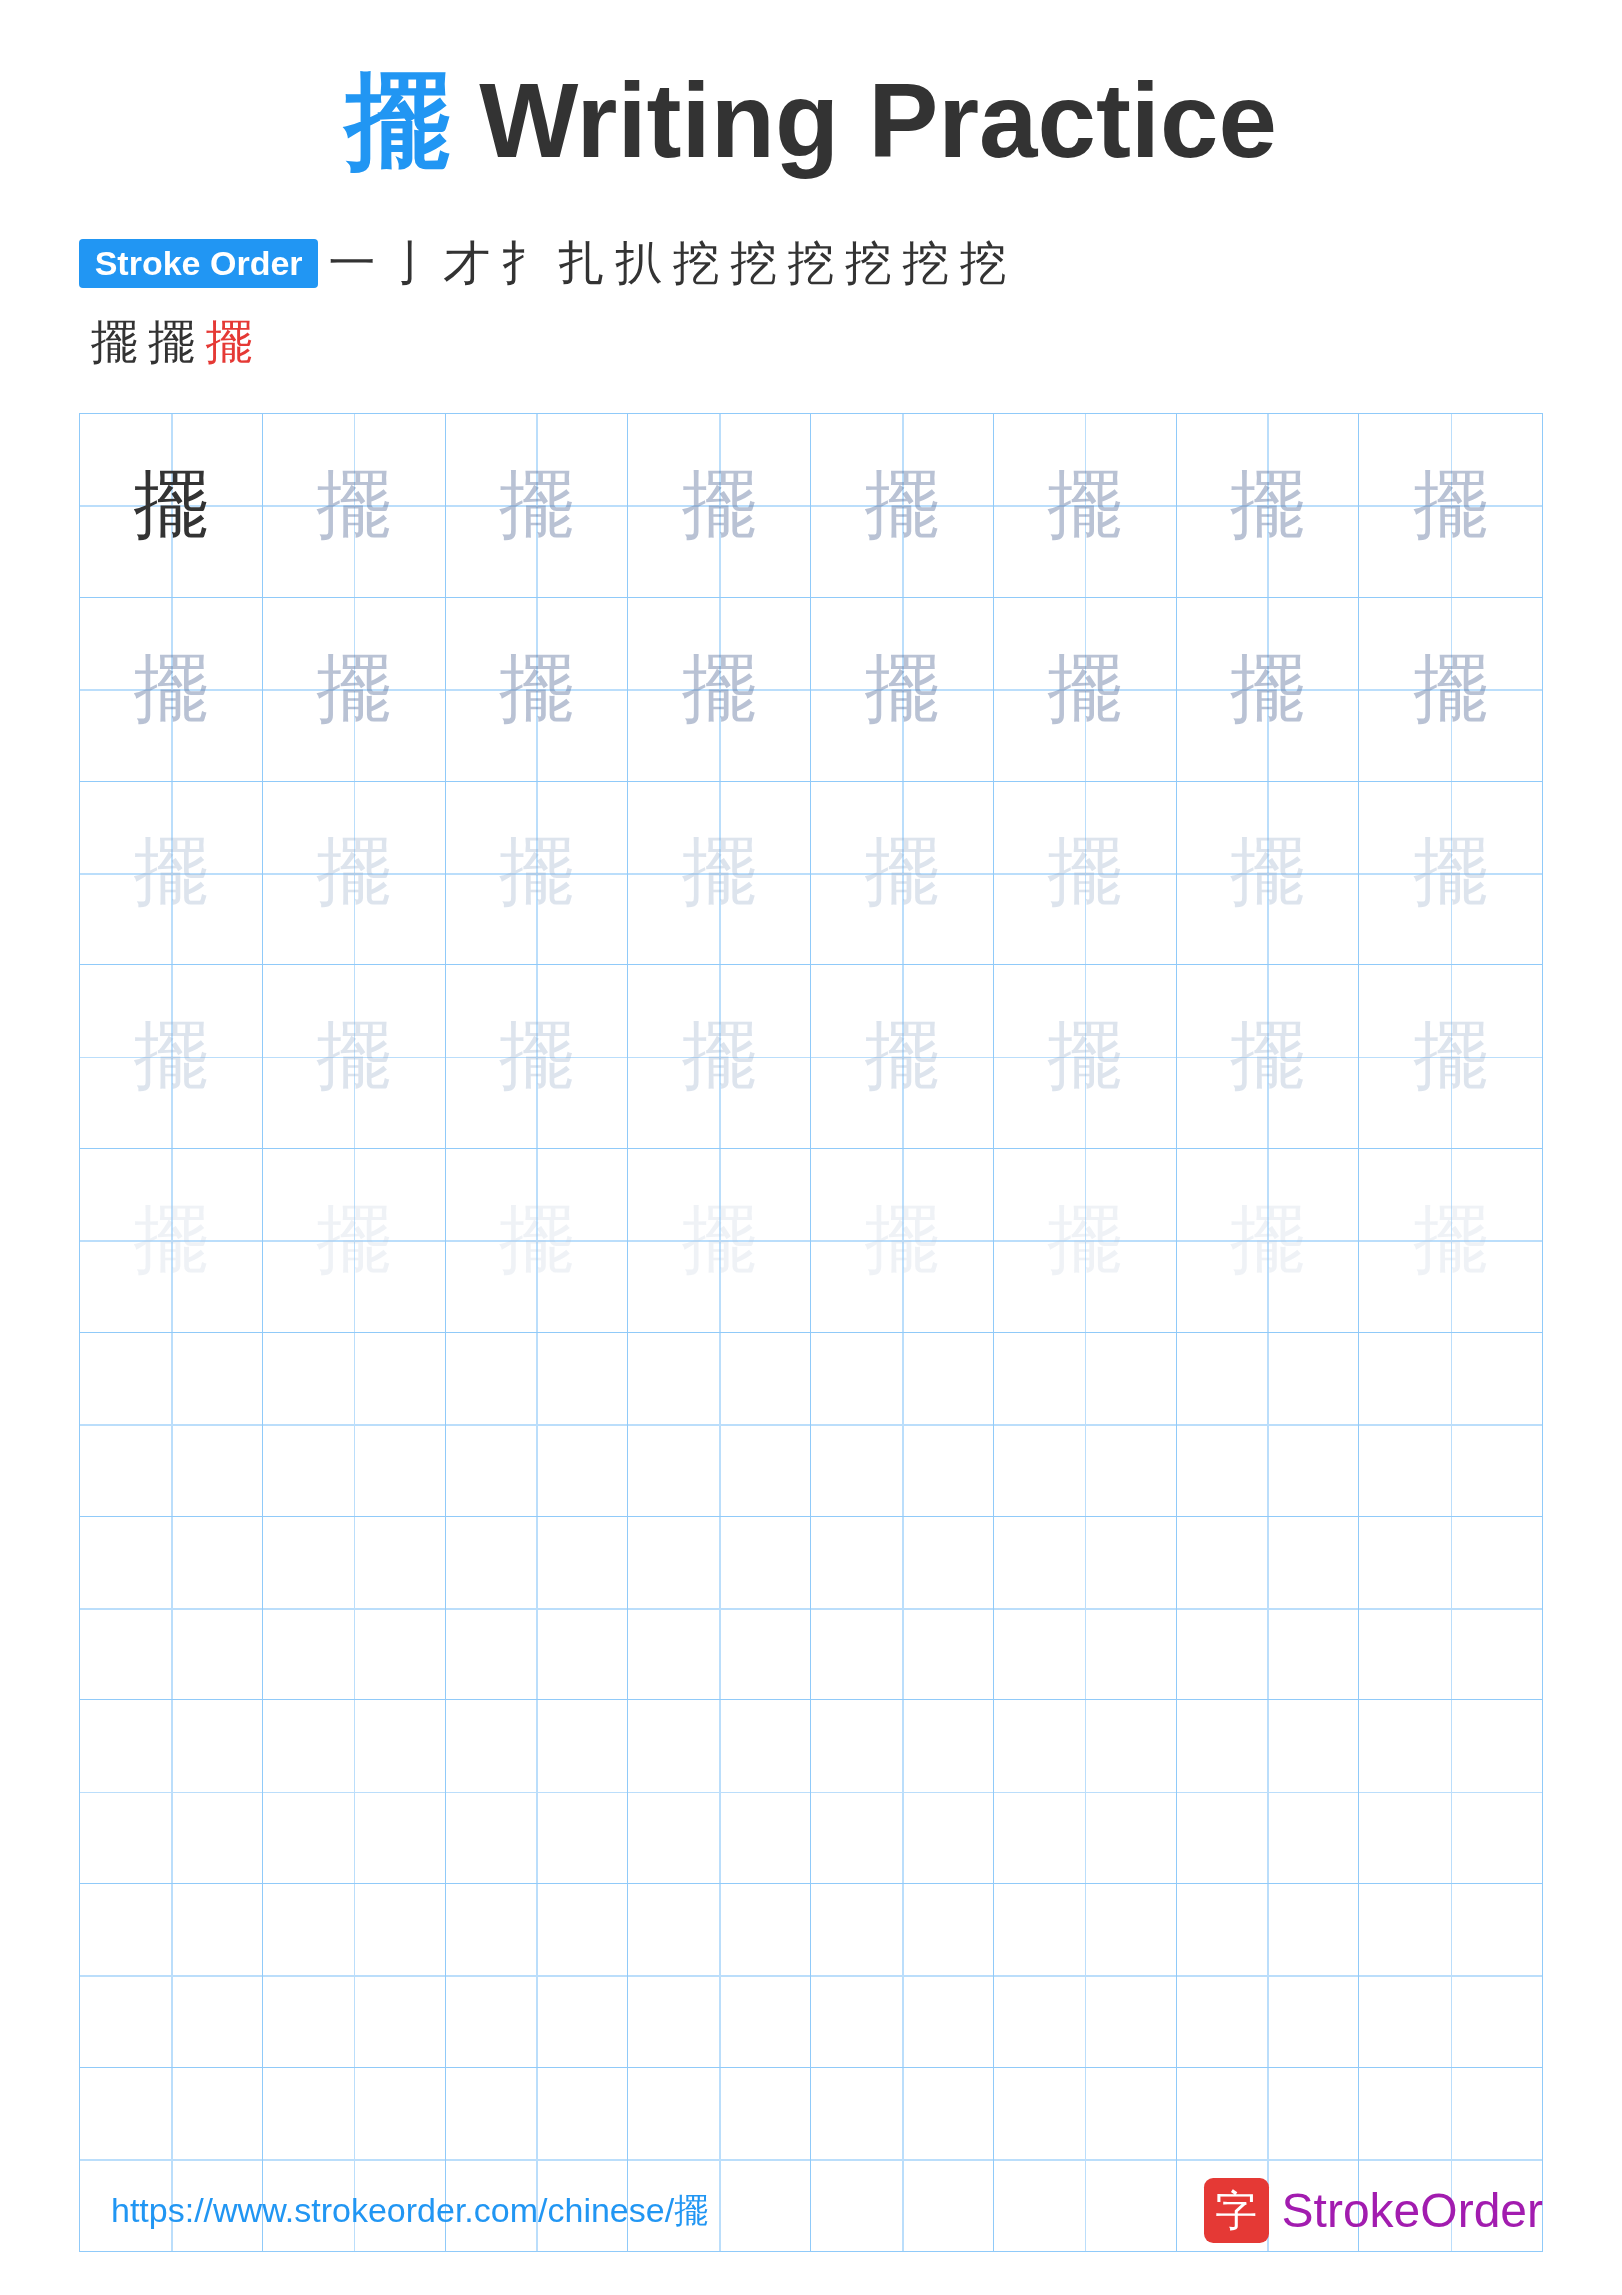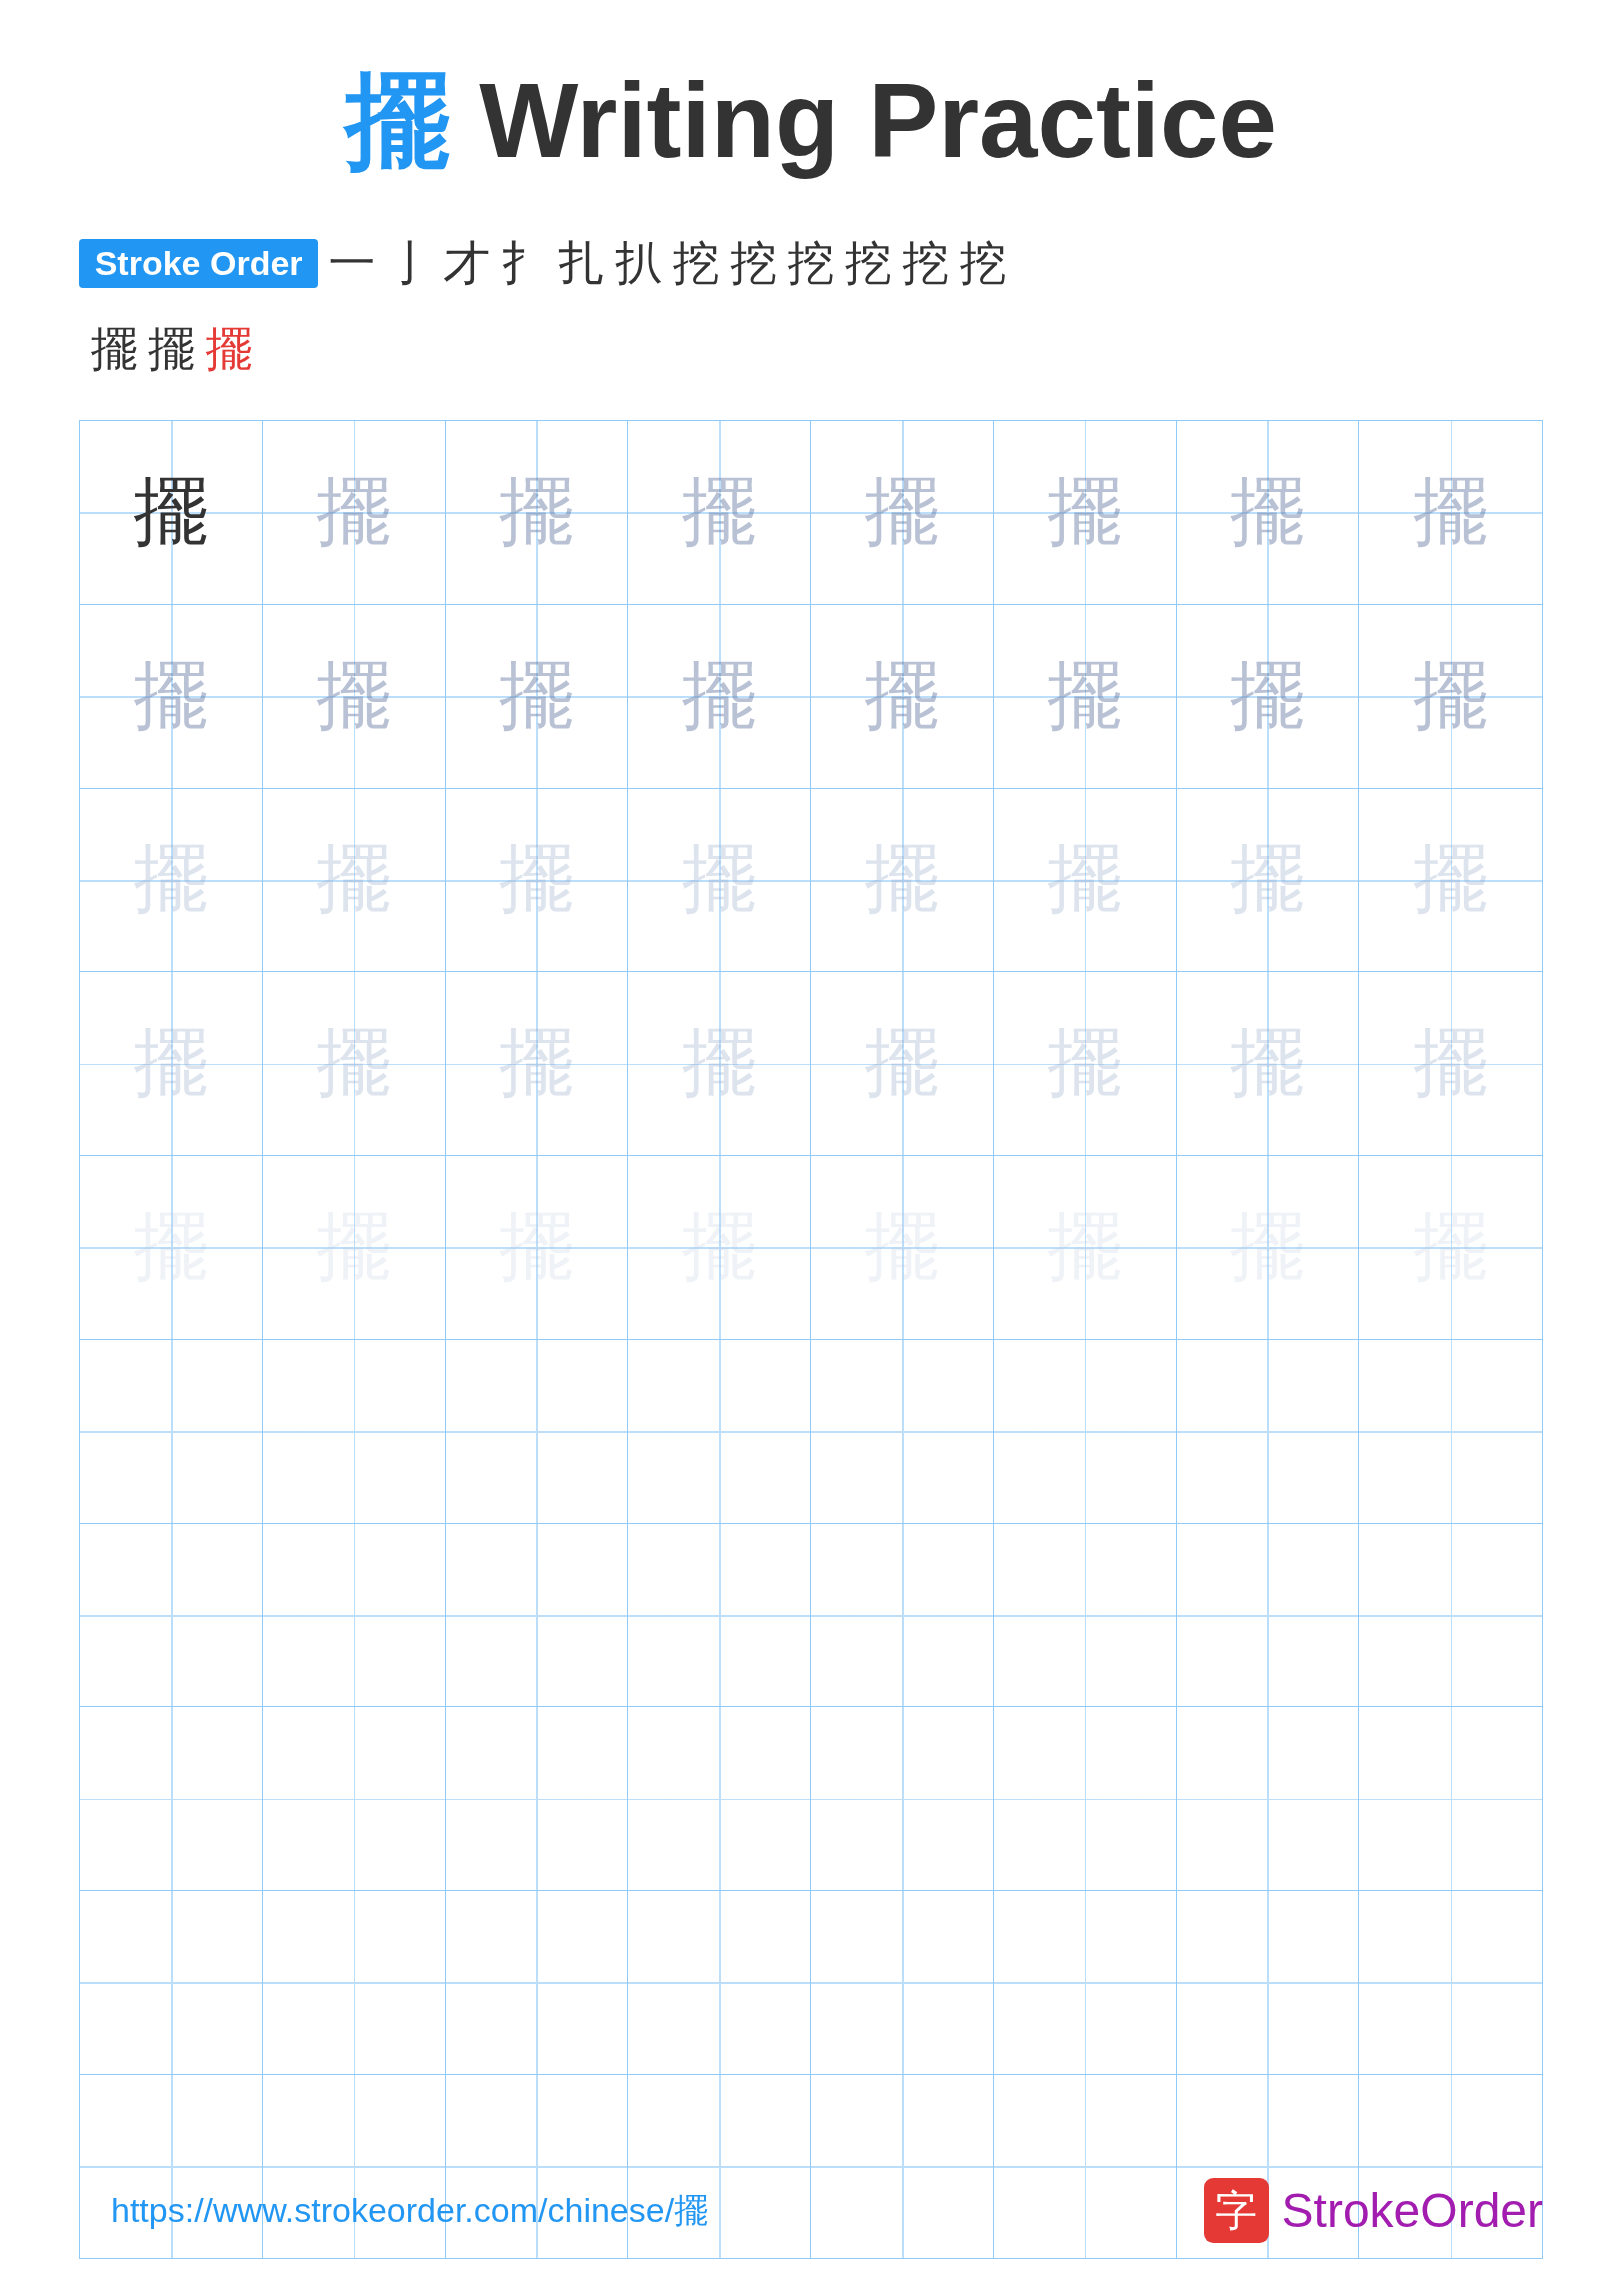--- a/index.html
+++ b/index.html
@@ -33,21 +33,21 @@
     .title-char {
       color: #2196F3;
       font-family: serif;
     }
 
     .stroke-order-section {
       width: 100%;
       margin-bottom: 39px;
       display: flex;
       flex-direction: column;
-      gap: 23px;
+      gap: 16px;
     }
 
     .stroke-order-row {
       display: flex;
       align-items: center;
       flex-wrap: wrap;
       gap: 5.2px;
     }
 
     .stroke-order-badge {

